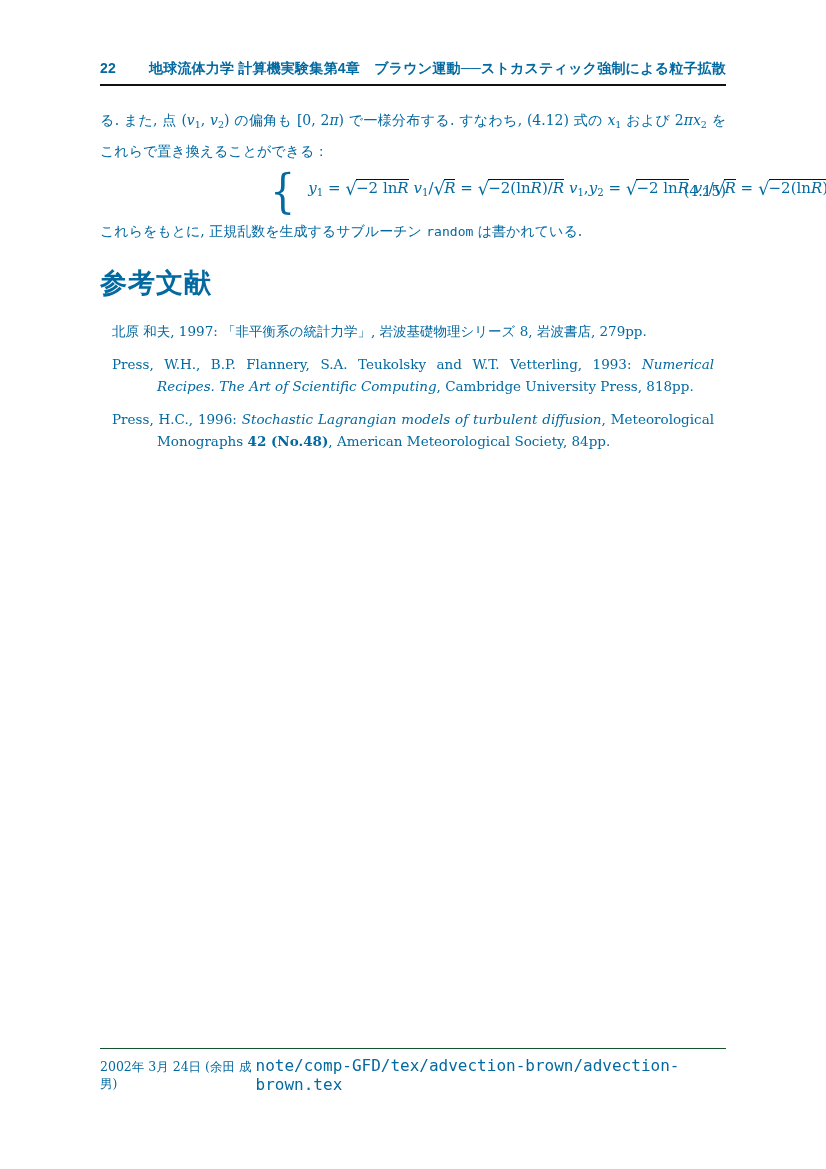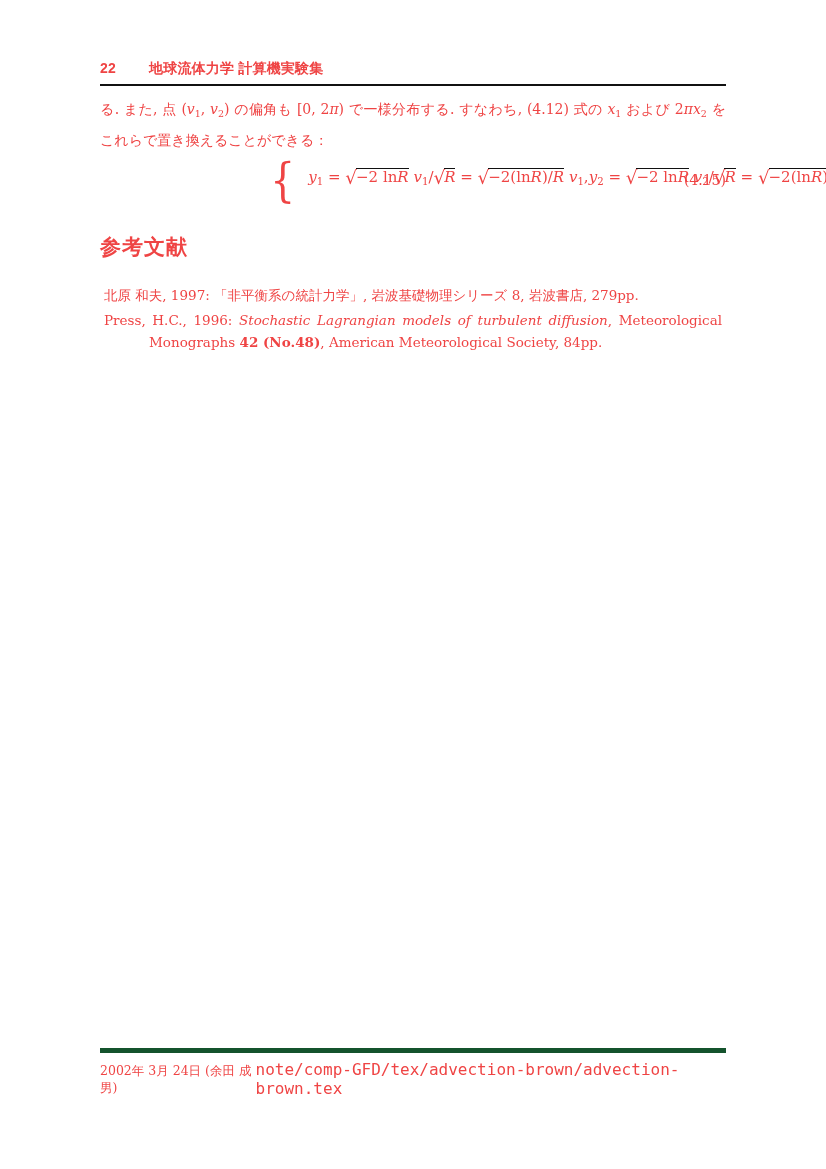--- a/index.html
+++ b/index.html
@@ -1,21 +1,21 @@
 <!DOCTYPE html>
 <html><head>
 <meta charset="utf-8">
 <style>
   html, body { margin: 0; padding: 0; background: #ffffff; }
   .page {
     position: relative;
     width: 826px;
     height: 1169px;
     background: #ffffff;
-    color: #ef4444;
+    color: #0369a1;
     font-family: "DejaVu Serif", "Liberation Serif", serif;
     overflow: hidden;
   }
 
   
   .page-header {
     position: absolute;
     top: 60px; left: 100px; right: 100px;
     display: flex;
     align-items: baseline;
@@ -26,21 +26,21 @@
     font-size: 14px;
     letter-spacing: 0.2px;
   }
   .pgnum { }
   .booktitle { margin-left: 33px; }
   .chaptitle { margin-left: auto; }
 
   
   .content {
     position: absolute;
-    top: 96px; left: 100px;
+    top: 107px; left: 100px;
     width: 626px;
   }
   .para {
     margin: 0;
     font-size: 14px;
     line-height: 26px;
     text-align: justify;
   }
   .para2 { margin-top: 4px; }
 
@@ -76,81 +76,84 @@
   
   .tk-i  { font-style: italic; }
   .tk-b  { font-weight: bold; }
   .tk-sub { font-size: 0.68em; vertical-align: -0.28em; letter-spacing: 0; }
   .tk-tt { font-family: "DejaVu Sans Mono", "Liberation Mono", monospace; font-size: 0.93em; }
   .tk-rad { font-size: 1.22em; line-height: 1; position: relative; top: 1.5px; margin-right: -1px; }
   .tk-ov { display: inline-block; border-top: 1.3px solid #111111; line-height: 1.05; padding-top: 1px; }
 
   
   .refs-heading {
-    margin: 30px 0 24px;
+    margin: 24px 0 24px;
     font-family: "Liberation Sans", "DejaVu Sans", sans-serif;
     font-weight: bold;
-    font-size: 21px;
+    font-size: 27px;
     line-height: 28px;
     letter-spacing: 1px;
   }
   .references { }
   .ref {
-    margin: 4px;
+    margin: 12px;
     font-size: 13.5px;
     line-height: 21.5px;
     padding-left: 45px;
     text-indent: -45px;
     text-align: justify;
   }
 
   
   .page-footer {
     position: absolute;
     top: 1048px; left: 100px; right: 100px;
-    border-top: 5px solid #14532d;
+    border-top: 1px solid #14532d;
     padding-top: 7px;
     display: flex;
     justify-content: space-between;
     align-items: baseline;
     font-size: 12.5px;
   }
   .footer-path {
     font-family: "DejaVu Sans Mono", "Liberation Mono", monospace;
     font-size: 16px;
   }
 </style>
 </head>
 <body>
 
 <div class="page">
 
   <header class="page-header">
     <span class="pgnum">22</span>
     <span class="booktitle">地球流体力学 計算機実験集</span>
+    <span class="chaptitle">第4章　ブラウン運動──ストカスティック強制による粒子拡散</span>
   </header>
 
   <main class="content">
 
     <p class="para"><span>る. また, 点 (</span><span class="tk-i">v</span><span class="tk-sub">1</span><span>, </span><span class="tk-i">v</span><span class="tk-sub">2</span><span>) の偏角も [0, 2</span><span class="tk-i">π</span><span>) で一様分布する. すなわち, (4.12) 式の </span><span class="tk-i">x</span><span class="tk-sub">1</span><span> および 2</span><span class="tk-i">π</span><span class="tk-i">x</span><span class="tk-sub">2</span><span> をこれらで置き換えることができる：</span></p>
 
     <div class="equation">
       <span class="brace">{</span>
       <div class="eq-lines">
         <div class="eq-line"><span class="tk-i">y</span><span class="tk-sub">1</span><span> = </span><span class="tk-rad">√</span><span class="tk-ov">−2 ln </span><span class="tk-ov tk-i">R</span><span> </span><span class="tk-i">v</span><span class="tk-sub">1</span><span>/</span><span class="tk-rad">√</span><span class="tk-ov tk-i">R</span><span> = </span><span class="tk-rad">√</span><span class="tk-ov">−2(ln </span><span class="tk-ov tk-i">R</span><span class="tk-ov">)/</span><span class="tk-ov tk-i">R</span><span> </span><span class="tk-i">v</span><span class="tk-sub">1</span><span>,</span></div>
         <div class="eq-line"><span class="tk-i">y</span><span class="tk-sub">2</span><span> = </span><span class="tk-rad">√</span><span class="tk-ov">−2 ln </span><span class="tk-ov tk-i">R</span><span> </span><span class="tk-i">v</span><span class="tk-sub">2</span><span>/</span><span class="tk-rad">√</span><span class="tk-ov tk-i">R</span><span> = </span><span class="tk-rad">√</span><span class="tk-ov">−2(ln </span><span class="tk-ov tk-i">R</span><span class="tk-ov">)/</span><span class="tk-ov tk-i">R</span><span> </span><span class="tk-i">v</span><span class="tk-sub">2</span><span>.</span></div>
       </div>
       <span class="eq-num">(4.15)</span>
     </div>
 
+    <p class="para para2"><span>これらをもとに, 正規乱数を生成するサブルーチン </span><span class="tk-tt">random</span><span> は書かれている.</span></p>
 
     <h2 class="refs-heading">参考文献</h2>
 
     <div class="references">
       <p class="ref"><span>北原 和夫, 1997: 「非平衡系の統計力学」, 岩波基礎物理シリーズ 8, 岩波書店, 279pp.</span></p>
+      <p class="ref"><span>Press, W.H., B.P. Flannery, S.A. Teukolsky and W.T. Vetterling, 1993: </span><span class="tk-i">Numerical Recipes. The Art of Scientific Computing</span><span>, Cambridge University Press, 818pp.</span></p>
       <p class="ref"><span>Press, H.C., 1996: </span><span class="tk-i">Stochastic Lagrangian models of turbulent diffusion</span><span>, Meteorological Monographs </span><span class="tk-b">42 (No.48)</span><span>, American Meteorological Society, 84pp.</span></p>
     </div>
 
   </main>
 
   <footer class="page-footer">
     <span class="footer-date">2002年 3月 24日 (余田 成男)</span>
     <span class="footer-path">note/comp-GFD/tex/advection-brown/advection-brown.tex</span>
   </footer>
 

